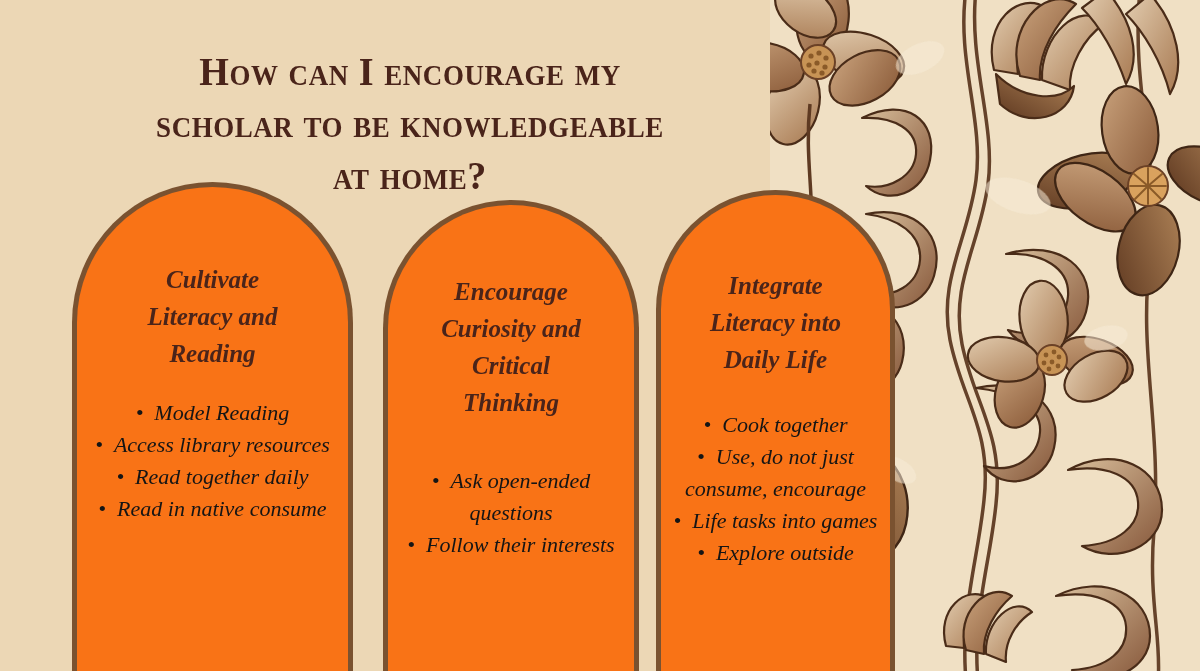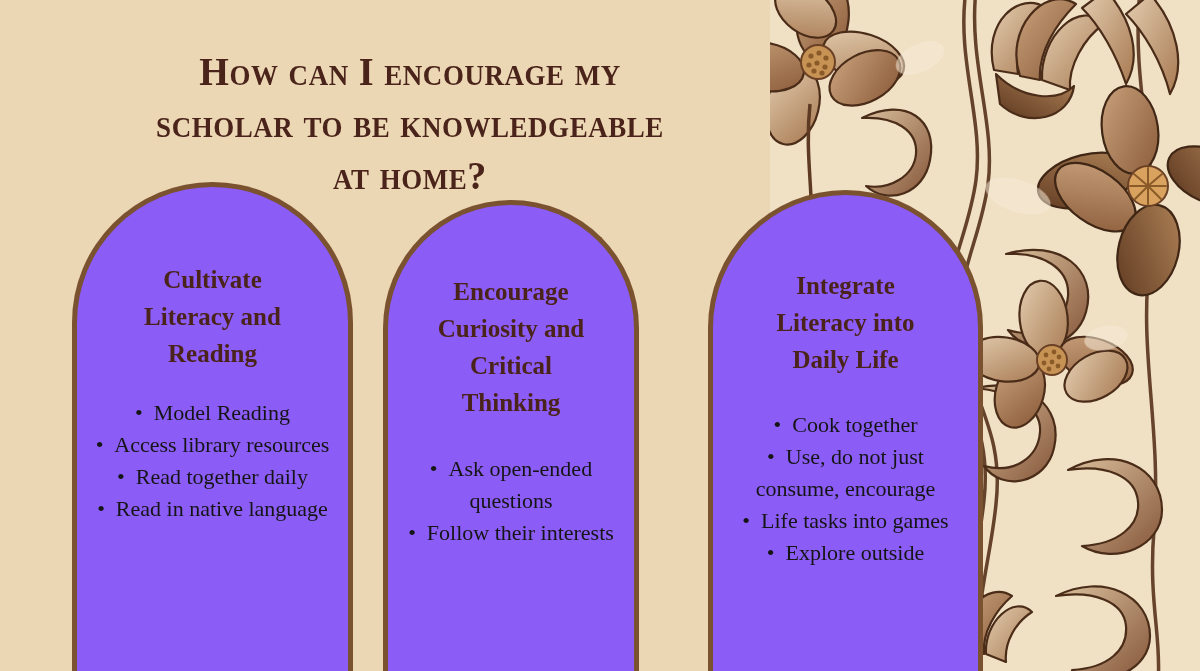--- a/index.html
+++ b/index.html
@@ -55,25 +55,26 @@
     font-variant: small-caps;
     letter-spacing: 0.6px;
     transform: scaleX(0.93);
     transform-origin: 50% 0;
   }
   #title .ttl-line { display: block; white-space: nowrap; }
 
   
   .arch {
     position: absolute;
-    background: #8b5cf6;
+    background: #f97316;
     border: 5px solid #7a5230;
     border-bottom: none;
     box-sizing: border-box;
     overflow: hidden;
+    font-style: italic;
   }
   .arch-inner {
     position: absolute;
     left: 0;
     right: 0;
     text-align: center;
     box-sizing: border-box;
   }
   .arch-heading {
     color: #4a241a;
@@ -116,26 +117,26 @@
   #card-1 .arch-list { margin-top: 25px; }
 
   #card-2 {
     left: 383px;
     top: 200px;
     width: 256px;
     height: 483px;
     border-radius: 142px 142px 0 0;
   }
   #card-2 .arch-inner { top: 68px; }
-  #card-2 .arch-list { margin-top: 32px; }
+  #card-2 .arch-list { margin-top: 44px; }
 
   #card-3 {
-    left: 708px;
+    left: 656px;
     top: 190px;
-    width: 275px;
+    width: 239px;
     height: 481px;
     border-radius: 139px 139px 0 0;
   }
   #card-3 .arch-inner { top: 72px; }
   #card-3 .arch-list { margin-top: 31px; }
 </style>
 </head>
 <body>
 
 <div id="poster">
@@ -295,21 +296,21 @@
     <div class="arch-inner">
       <h2 class="arch-heading">
         <span>Cultivate</span><br>
         <span>Literacy and</span><br>
         <span>Reading</span>
       </h2>
       <ul class="arch-list">
         <li>Model Reading</li>
         <li>Access library resources</li>
         <li>Read together daily</li>
-        <li>Read in native language</li>
+        <li>Read in native consume</li>
       </ul>
     </div>
   </div>
 
   <div class="arch" id="card-2">
     <div class="arch-inner">
       <h2 class="arch-heading">
         <span>Encourage</span><br>
         <span>Curiosity and</span><br>
         <span>Critical</span><br>

